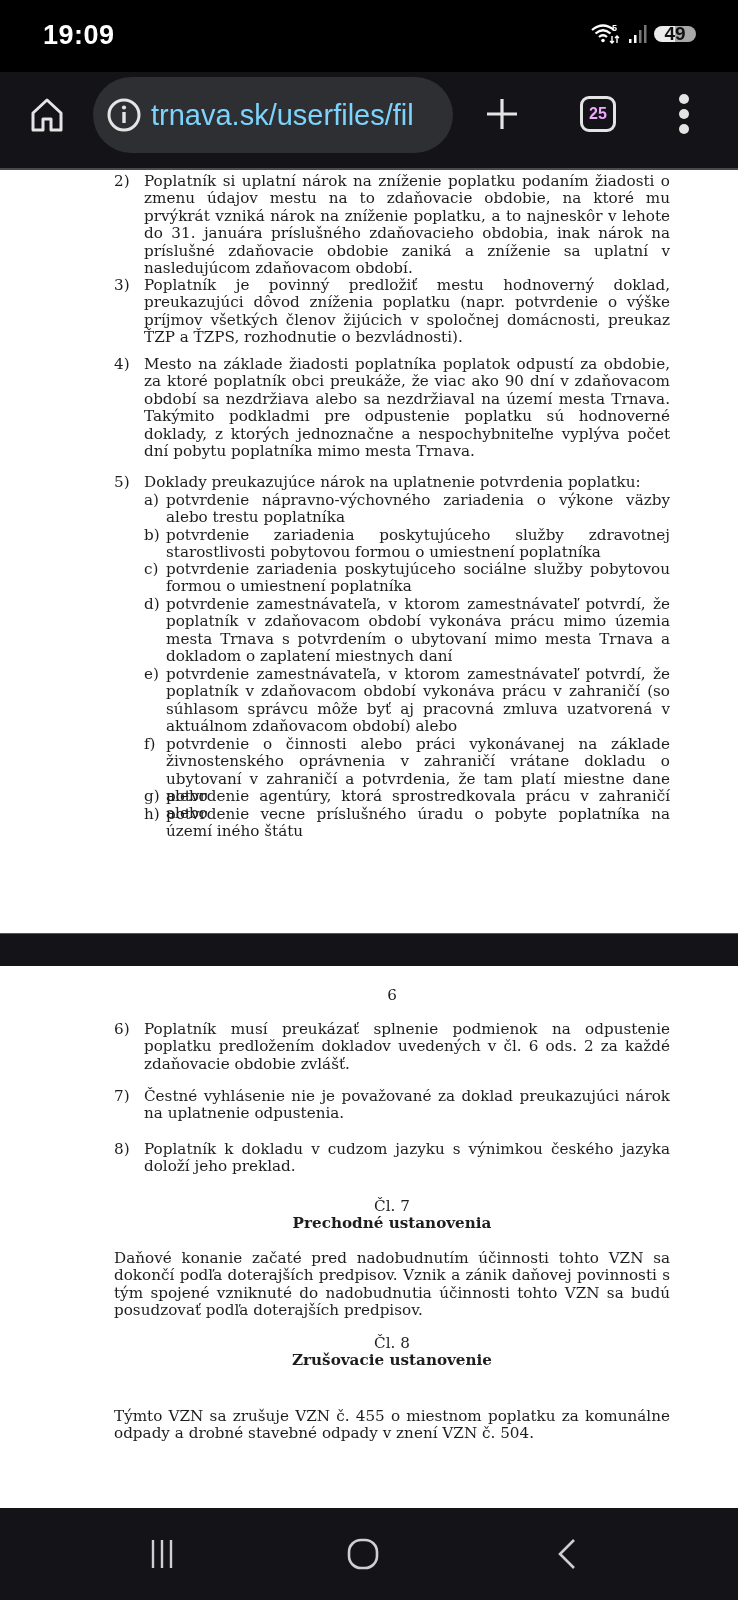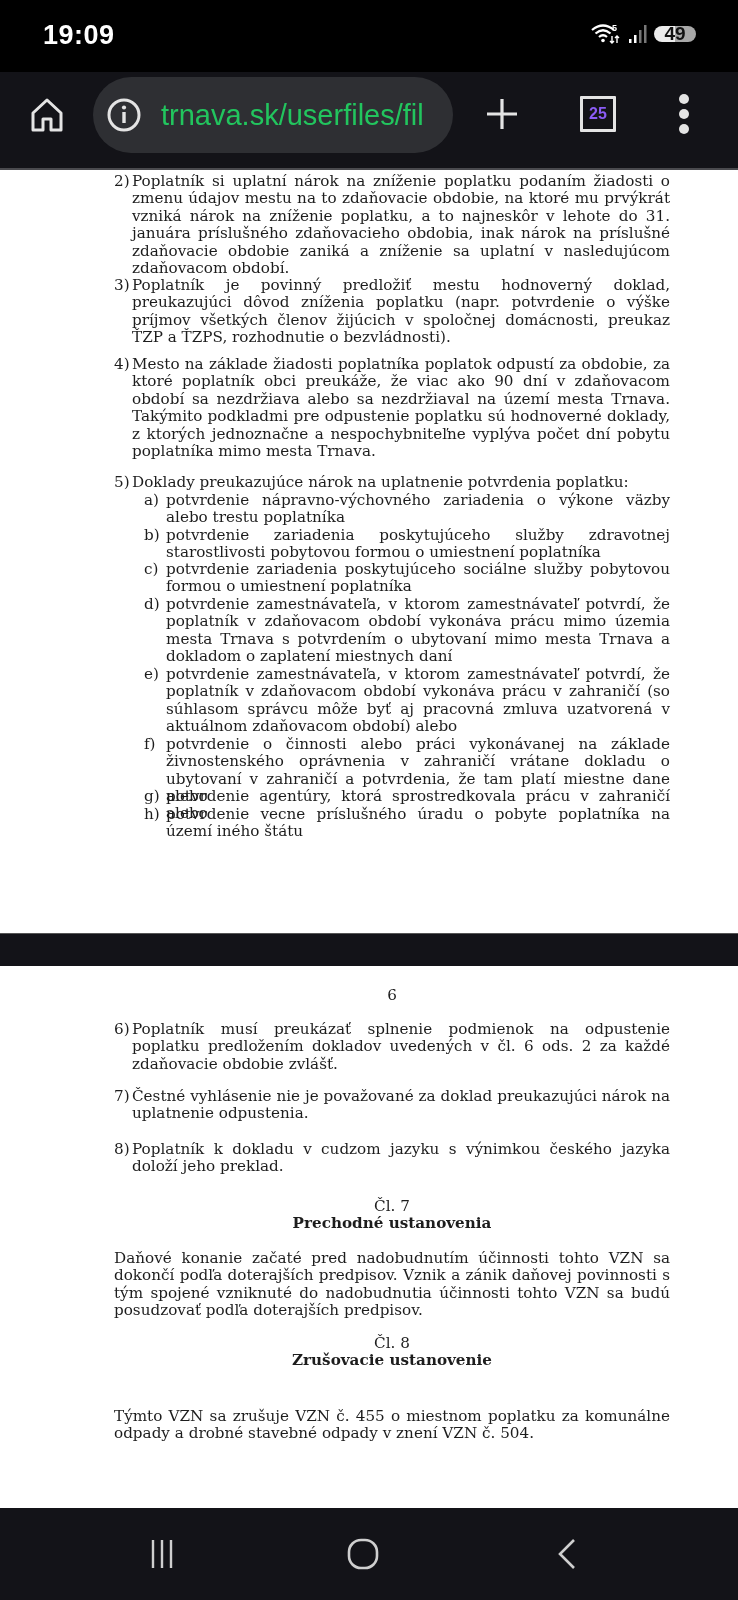--- a/index.html
+++ b/index.html
@@ -5,33 +5,33 @@
   html, body { margin:0; padding:0; }
   body { width:738px; height:1600px; overflow:hidden; background:#ffffff; position:relative; font-family:"DejaVu Serif", serif; }
   .status-bar { position:absolute; left:0; top:0; width:738px; height:72px; background:#000000; color:#fff; }
   .time { position:absolute; left:43px; top:20px; font-family:"Liberation Sans", sans-serif; font-size:27px; font-weight:600; letter-spacing:0.5px; }
   .status-icons { position:absolute; right:42px; top:22px; display:flex; align-items:center; gap:6px; }
   .battery { width:42px; height:16px; border-radius:13px; background:linear-gradient(90deg,#ececec 0 50%, #a8a8a8 50% 100%); color:#111; font-family:"Liberation Sans", sans-serif; font-weight:700; font-size:19px; display:flex; align-items:center; justify-content:center; }
   .toolbar { position:absolute; left:0; top:72px; width:738px; height:96px; background:#131318; border-bottom:2px solid #4a4a4e; }
   .home-btn { position:absolute; left:28px; top:24px; width:38px; height:38px; }
   .url-pill { position:absolute; left:93px; top:5px; width:360px; height:76px; border-radius:38px; background:#2e2f33; display:flex; align-items:center; }
   .info-icon { margin-left:13px; width:36px; height:36px; }
-  .url-text { margin-left:19px; color:#22c55e; font-family:"Liberation Sans", sans-serif; font-size:29px; white-space:nowrap; overflow:hidden; width:290px; }
+  .url-text { margin-left:9px; color:#7dd3fc; font-family:"Liberation Sans", sans-serif; font-size:29px; white-space:nowrap; overflow:hidden; width:290px; }
   .plus-btn { position:absolute; left:484px; top:24px; width:36px; height:36px; }
-  .tabs-btn { position:absolute; left:580px; top:24px; width:36px; height:36px; border:3px solid #e4e4e4; border-radius:1px; box-sizing:border-box; color:#8b5cf6; font-family:"Liberation Sans", sans-serif; font-weight:700; font-size:16px; display:flex; align-items:center; justify-content:center; }
+  .tabs-btn { position:absolute; left:580px; top:24px; width:36px; height:36px; border:3px solid #e4e4e4; border-radius:9px; box-sizing:border-box; color:#f0abfc; font-family:"Liberation Sans", sans-serif; font-weight:700; font-size:16px; display:flex; align-items:center; justify-content:center; }
   .menu-btn { position:absolute; left:678px; top:22px; width:12px; height:40px; display:flex; flex-direction:column; justify-content:space-between; align-items:center; }
   .menu-btn span { width:10px; height:10px; border-radius:50%; background:#e4e4e4; display:block; }
 
   .page { position:absolute; left:0; width:738px; background:#fff; color:#1d1d1d; font-size:15.2px; line-height:17.4px; }
   .page1 { top:170px; height:765px; }
   .page-gap { position:absolute; left:0; top:933px; width:738px; height:32px; background:#131318; border-top:1px solid #555; }
   .page2 { top:966px; height:545px; }
   .item { position:absolute; left:114px; width:556px; text-align:justify; }
   .item .num { position:absolute; left:0; top:0; }
-  .item .txt { margin-left:18px; display:block; }
+  .item .txt { margin-left:30px; display:block; }
   .sub { position:absolute; left:144px; width:526px; text-align:justify; }
   .sub .num { position:absolute; left:0; top:0; }
   .sub .txt { margin-left:22px; display:block; }
   .center { position:absolute; left:114px; width:556px; text-align:center; }
   .bold { font-weight:700; }
   .para { position:absolute; left:114px; width:556px; text-align:justify; }
 
   .nav-bar { position:absolute; left:0; top:1508px; width:738px; height:92px; background:#131318; }
   .nav-btn { position:absolute; top:24px; width:44px; height:44px; display:flex; align-items:center; justify-content:center; }
 </style>

